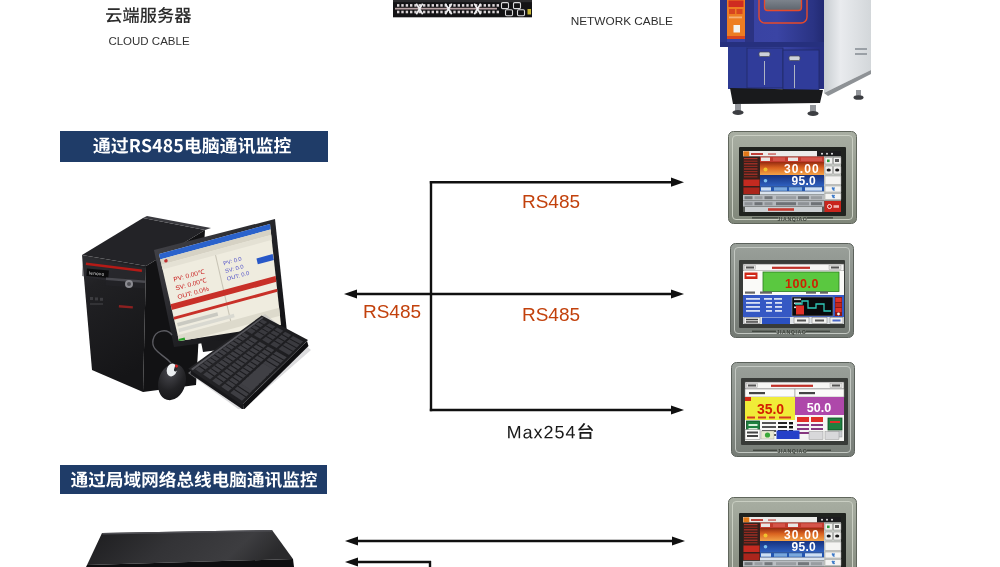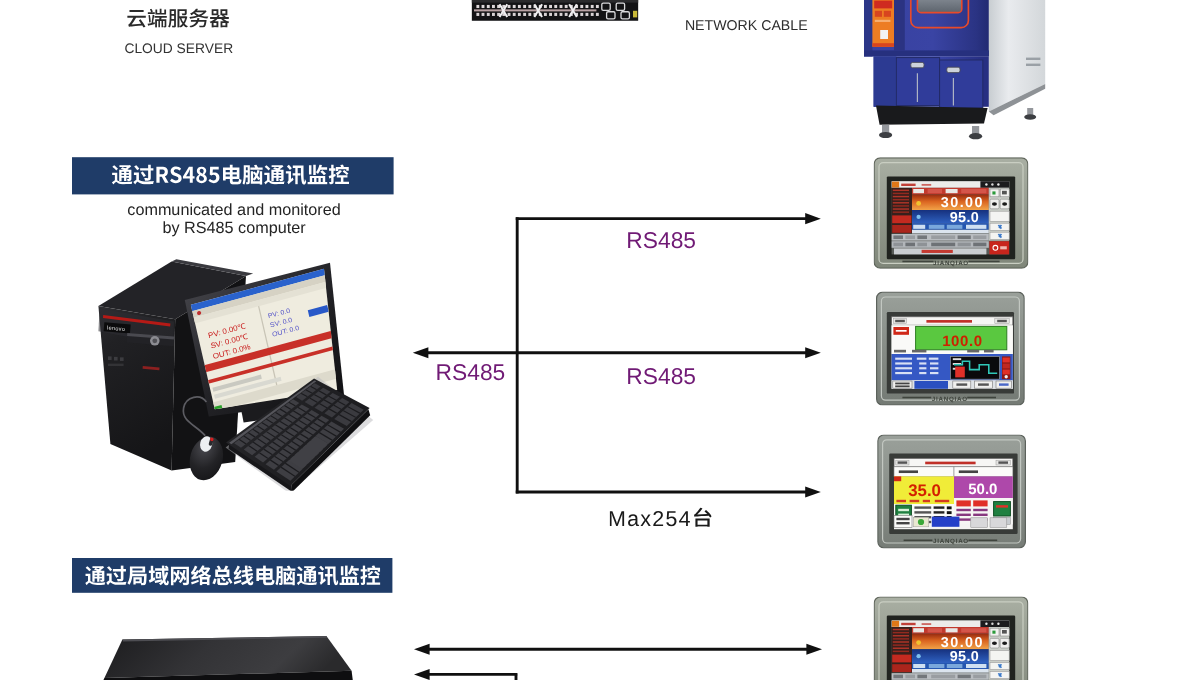--- a/index.html
+++ b/index.html
@@ -1,21 +1,21 @@
 <!DOCTYPE html>
 <html><head><meta charset="utf-8"><style>
 html,body{margin:0;padding:0;background:#fff;}
 #page{position:relative;width:1000px;height:567px;overflow:hidden;background:#fff;font-family:"Liberation Sans",sans-serif;}
-.lbl{position:absolute;color:#701a75;}
+.lbl{position:absolute;color:#c2410c;}
 </style></head><body>
 <div id="page">
 <svg style="position:absolute;left:106.2px;top:7.2px" width="85.2" height="16.2" viewBox="0.90 -14.62 85.20 16.15">
       <path d="M2.8 -13.3V-11.6H14.6V-13.3ZM2.4 0.8C3.2 0.5 4.3 0.5 13.5 -0.3C13.9 0.4 14.3 1.0 14.5 1.5L16.1 0.6C15.2 -1.0 13.5 -3.5 12.1 -5.5L10.6 -4.7C11.2 -3.8 11.9 -2.8 12.5 -1.9L4.6 -1.3C5.9 -2.9 7.2 -4.8 8.3 -6.8H16.4V-8.5H0.9V-6.8H6.0C4.9 -4.7 3.6 -2.8 3.1 -2.2C2.6 -1.5 2.2 -1.1 1.7 -1.0C2.0 -0.5 2.3 0.4 2.4 0.8Z M18.1 -11.4V-9.9H23.9V-11.4ZM18.6 -9.0C18.9 -7.1 19.2 -4.6 19.2 -2.9L20.5 -3.2C20.5 -4.8 20.2 -7.2 19.8 -9.2ZM19.8 -14.0C20.2 -13.2 20.7 -12.1 20.8 -11.4L22.3 -11.9C22.1 -12.6 21.6 -13.6 21.1 -14.4ZM24.2 -5.6V1.4H25.7V-4.2H26.9V1.3H28.2V-4.2H29.5V1.3H30.8V-4.2H32.1V0.0C32.1 0.2 32.0 0.2 31.9 0.2C31.8 0.2 31.4 0.2 30.9 0.2C31.1 0.6 31.3 1.1 31.4 1.5C32.1 1.5 32.6 1.5 33.0 1.2C33.4 1.0 33.5 0.7 33.5 0.0V-5.6H29.2L29.6 -6.9H33.9V-8.4H23.7V-6.9H27.8C27.7 -6.5 27.6 -6.0 27.5 -5.6ZM24.4 -13.8V-9.5H33.3V-13.8H31.8V-10.9H29.5V-14.6H28.0V-10.9H25.9V-13.8ZM22.1 -9.3C21.9 -7.3 21.5 -4.4 21.2 -2.5C19.9 -2.2 18.8 -2.0 17.9 -1.8L18.3 -0.2C19.9 -0.6 22.0 -1.1 24.0 -1.6L23.8 -3.1L22.4 -2.8C22.8 -4.6 23.2 -7.1 23.5 -9.1Z M36.3 -14.0V-7.7C36.3 -5.2 36.3 -1.7 35.1 0.7C35.5 0.9 36.1 1.2 36.4 1.5C37.2 -0.1 37.5 -2.3 37.7 -4.3H40.0V-0.4C40.0 -0.2 40.0 -0.1 39.7 -0.1C39.5 -0.1 38.8 -0.1 38.1 -0.1C38.3 0.3 38.5 1.0 38.5 1.5C39.7 1.5 40.4 1.4 40.9 1.2C41.4 0.9 41.5 0.4 41.5 -0.4V-14.0ZM37.8 -12.5H40.0V-10.0H37.8ZM37.8 -8.5H40.0V-5.9H37.8L37.8 -7.7ZM49.2 -6.5C48.8 -5.3 48.3 -4.1 47.7 -3.1C47.0 -4.1 46.5 -5.3 46.1 -6.5ZM42.8 -13.9V1.5H44.4V0.2C44.7 0.5 45.1 1.0 45.3 1.4C46.2 0.8 47.0 0.2 47.8 -0.7C48.6 0.2 49.4 0.9 50.4 1.5C50.7 1.1 51.1 0.5 51.5 0.2C50.5 -0.3 49.5 -1.0 48.7 -1.9C49.8 -3.4 50.5 -5.4 51.0 -7.7L50.0 -8.0L49.7 -8.0H44.4V-12.4H48.9V-10.6C48.9 -10.4 48.8 -10.3 48.5 -10.3C48.3 -10.3 47.3 -10.3 46.3 -10.4C46.5 -10.0 46.8 -9.4 46.8 -9.0C48.2 -9.0 49.1 -9.0 49.7 -9.2C50.3 -9.4 50.5 -9.8 50.5 -10.6V-13.9ZM44.7 -6.5C45.2 -4.8 45.9 -3.2 46.9 -1.9C46.1 -1.0 45.3 -0.3 44.4 0.2V-6.5Z M59.4 -6.6C59.3 -6.0 59.2 -5.4 59.1 -5.0H54.0V-3.5H58.5C57.5 -1.6 55.7 -0.5 52.8 0.1C53.1 0.4 53.6 1.1 53.8 1.4C57.1 0.6 59.2 -0.8 60.3 -3.5H65.3C65.0 -1.6 64.7 -0.6 64.3 -0.3C64.1 -0.1 63.9 -0.1 63.5 -0.1C63.0 -0.1 61.9 -0.1 60.7 -0.2C61.0 0.2 61.2 0.8 61.3 1.2C62.4 1.3 63.4 1.3 64.0 1.2C64.7 1.2 65.2 1.1 65.6 0.7C66.2 0.2 66.6 -1.2 67.0 -4.3C67.0 -4.5 67.1 -5.0 67.1 -5.0H60.8C60.9 -5.4 61.0 -5.9 61.1 -6.4ZM64.5 -11.5C63.5 -10.6 62.2 -9.9 60.6 -9.3C59.3 -9.8 58.3 -10.5 57.6 -11.3L57.8 -11.5ZM58.3 -14.6C57.4 -13.1 55.8 -11.4 53.3 -10.3C53.7 -10.0 54.1 -9.4 54.3 -9.0C55.1 -9.4 55.8 -9.9 56.5 -10.4C57.1 -9.7 57.9 -9.1 58.8 -8.6C56.8 -8.1 54.7 -7.7 52.7 -7.5C52.9 -7.2 53.2 -6.5 53.3 -6.1C55.8 -6.4 58.3 -6.9 60.6 -7.7C62.6 -7.0 65.0 -6.5 67.7 -6.3C67.9 -6.7 68.2 -7.4 68.6 -7.8C66.4 -7.9 64.4 -8.1 62.6 -8.6C64.5 -9.5 66.1 -10.7 67.1 -12.3L66.1 -13.0L65.8 -12.9H59.0C59.4 -13.3 59.7 -13.8 60.0 -14.3Z M72.8 -12.5H75.3V-10.4H72.8ZM80.1 -12.5H82.8V-10.4H80.1ZM79.7 -8.4C80.4 -8.1 81.2 -7.7 81.7 -7.4H77.2C77.6 -7.9 77.9 -8.4 78.1 -8.9L76.9 -9.1V-13.9H71.3V-9.0H76.4C76.2 -8.5 75.8 -7.9 75.4 -7.4H70.0V-5.9H73.9C72.8 -5.0 71.4 -4.1 69.6 -3.5C69.9 -3.2 70.4 -2.6 70.5 -2.2L71.3 -2.6V1.5H72.9V1.0H75.3V1.3H76.9V-3.9H73.8C74.7 -4.5 75.4 -5.2 76.1 -5.9H79.2C79.8 -5.2 80.6 -4.5 81.5 -3.9H78.7V1.5H80.2V1.0H82.8V1.3H84.4V-2.5L85.1 -2.2C85.3 -2.7 85.7 -3.3 86.1 -3.6C84.3 -4.0 82.5 -4.9 81.2 -5.9H85.6V-7.4H82.6L83.1 -7.9C82.7 -8.3 81.8 -8.7 81.0 -9.0H84.4V-13.9H78.6V-9.0H80.4ZM72.9 -0.4V-2.5H75.3V-0.4ZM80.2 -0.4V-2.5H82.8V-0.4Z" fill="#2b2b2b"></path>
     </svg>
-<div class="lbl" style="left:69px;top:34.8px;width:160px;text-align:center;font-size:11.5px;color:#333;">CLOUD SERVER</div>
+<div class="lbl" style="left:69px;top:34.8px;width:160px;text-align:center;font-size:11.5px;color:#333;">CLOUD CABLE</div>
 <div class="lbl" style="left:553px;top:13.8px;width:120px;text-align:right;font-size:11.8px;color:#2e2e2e;">NETWORK CABLE</div>
 <svg style="position:absolute;left:393px;top:0" width="139" height="18" viewBox="0 0 139 18">
 <rect width="139" height="17.3" fill="#131315"></rect>
       <rect width="139" height="2.2" fill="#2b2b2d"></rect>
 <rect x="2" y="7.8" width="102" height="1.7" fill="#b9a2a4"></rect>
 <rect x="4.0" y="4.1" width="2.4" height="2.6" fill="#ded8da"></rect>
       <rect x="4.0" y="10.7" width="2.4" height="2.6" fill="#d8d2d4"></rect>
       <rect x="8.3" y="4.1" width="2.4" height="2.6" fill="#ded8da"></rect>
       <rect x="8.3" y="10.7" width="2.4" height="2.6" fill="#d8d2d4"></rect>
       <rect x="12.7" y="4.1" width="2.4" height="2.6" fill="#ded8da"></rect>
@@ -124,21 +124,20 @@
       <ellipse cx="97" cy="113.5" rx="5.5" ry="2.6" fill="#3c3e42"></ellipse>
 <rect x="140" y="90" width="5" height="6.5" fill="#94979c"></rect>
       <ellipse cx="142.5" cy="97.5" rx="5" ry="2.3" fill="#3c3e42"></ellipse>
 <rect x="139" y="48" width="12" height="2" fill="#9aa0a6"></rect>
       <rect x="139" y="53" width="12" height="2" fill="#9aa0a6"></rect>
 </svg>
 <div style="position:absolute;left:60px;top:131px;width:268px;height:31px;background:#1f3c68;"></div>
 <svg style="position:absolute;left:93.2px;top:137.3px" width="198.2" height="17.0" viewBox="0.45 -15.36 198.20 17.05">
       <path d="M0.8 -13.3C1.9 -12.4 3.3 -11.1 4.0 -10.2L5.5 -11.7C4.8 -12.5 3.3 -13.8 2.3 -14.6ZM4.9 -8.4H0.6V-6.4H2.9V-2.1C2.1 -1.7 1.2 -1.1 0.4 -0.3L1.8 1.5C2.5 0.4 3.4 -0.6 4.0 -0.6C4.4 -0.6 4.9 -0.1 5.7 0.3C6.9 1.0 8.4 1.2 10.6 1.2C12.6 1.2 15.6 1.1 17.0 1.1C17.0 0.5 17.3 -0.5 17.5 -1.0C15.6 -0.8 12.6 -0.6 10.7 -0.6C8.7 -0.6 7.1 -0.7 6.0 -1.4C5.5 -1.7 5.2 -1.9 4.9 -2.1ZM6.7 -14.7V-13.1H13.1C12.6 -12.7 12.1 -12.4 11.6 -12.1C10.8 -12.4 9.9 -12.7 9.2 -13.0L7.8 -11.8C8.6 -11.5 9.5 -11.1 10.4 -10.8H6.5V-1.4H8.5V-4.2H10.6V-1.5H12.5V-4.2H14.6V-3.3C14.6 -3.1 14.6 -3.1 14.4 -3.1C14.2 -3.1 13.5 -3.1 13.0 -3.1C13.2 -2.6 13.4 -1.9 13.5 -1.4C14.6 -1.4 15.4 -1.4 15.9 -1.7C16.5 -2.0 16.7 -2.4 16.7 -3.3V-10.8H14.3L14.3 -10.8L13.4 -11.3C14.6 -12.0 15.7 -12.9 16.6 -13.8L15.4 -14.8L14.9 -14.7ZM14.6 -9.2V-8.2H12.5V-9.2ZM8.5 -6.7H10.6V-5.7H8.5ZM8.5 -8.2V-9.2H10.6V-8.2ZM14.6 -6.7V-5.7H12.5V-6.7Z M19.0 -13.6C20.0 -12.6 21.1 -11.3 21.6 -10.4L23.4 -11.7C22.9 -12.6 21.6 -13.8 20.7 -14.7ZM24.5 -8.4C25.4 -7.3 26.5 -5.7 27.0 -4.8L28.8 -5.9C28.3 -6.9 27.1 -8.3 26.2 -9.4ZM23.0 -8.6H18.8V-6.6H20.8V-2.6C20.1 -2.2 19.2 -1.6 18.3 -0.7L19.9 1.5C20.5 0.4 21.3 -0.8 21.8 -0.8C22.2 -0.8 22.8 -0.2 23.7 0.2C25.0 1.0 26.5 1.2 28.8 1.2C30.7 1.2 33.6 1.1 34.9 1.0C34.9 0.3 35.3 -0.8 35.5 -1.4C33.7 -1.1 30.8 -1.0 28.9 -1.0C26.9 -1.0 25.2 -1.1 24.0 -1.8C23.6 -2.0 23.2 -2.2 23.0 -2.4ZM30.7 -15.2V-12.2H24.0V-10.2H30.7V-4.2C30.7 -3.9 30.6 -3.8 30.2 -3.8C29.8 -3.8 28.5 -3.8 27.4 -3.9C27.7 -3.3 28.0 -2.3 28.1 -1.7C29.8 -1.7 31.0 -1.7 31.8 -2.1C32.6 -2.4 32.9 -3.0 32.9 -4.2V-10.2H35.1V-12.2H32.9V-15.2Z M40.3 -7.1V-11.2H42.0C43.7 -11.2 44.6 -10.7 44.6 -9.3C44.6 -7.9 43.7 -7.1 42.0 -7.1ZM44.8 0.0H47.8L44.7 -5.4C46.2 -6.0 47.2 -7.3 47.2 -9.3C47.2 -12.3 45.0 -13.3 42.2 -13.3H37.6V0.0H40.3V-5.0H42.1Z M53.8 0.3C56.9 0.3 58.7 -1.6 58.7 -3.8C58.7 -5.7 57.7 -6.7 56.0 -7.4L54.3 -8.1C53.2 -8.6 52.2 -8.9 52.2 -9.9C52.2 -10.8 53.0 -11.3 54.1 -11.3C55.2 -11.3 56.1 -10.9 57.0 -10.2L58.3 -11.8C57.2 -12.9 55.7 -13.6 54.1 -13.6C51.4 -13.6 49.5 -11.9 49.5 -9.7C49.5 -7.8 50.9 -6.7 52.2 -6.1L54.0 -5.4C55.2 -4.9 56.0 -4.6 56.0 -3.6C56.0 -2.6 55.3 -2.0 53.9 -2.0C52.7 -2.0 51.4 -2.6 50.5 -3.5L49.0 -1.7C50.3 -0.4 52.1 0.3 53.8 0.3Z M65.5 0.0H68.0V-3.5H69.5V-5.5H68.0V-13.3H64.8L59.8 -5.3V-3.5H65.5ZM65.5 -5.5H62.4L64.5 -8.8C64.8 -9.5 65.2 -10.2 65.5 -11.0H65.6C65.6 -10.2 65.5 -9.0 65.5 -8.2Z M75.4 0.3C78.0 0.3 79.8 -1.3 79.8 -3.3C79.8 -5.1 78.8 -6.2 77.6 -6.9V-7.0C78.4 -7.6 79.3 -8.7 79.3 -10.0C79.3 -12.1 77.8 -13.5 75.4 -13.5C73.1 -13.5 71.4 -12.2 71.4 -10.0C71.4 -8.6 72.2 -7.6 73.2 -6.9V-6.8C71.9 -6.1 70.9 -5.0 70.9 -3.3C70.9 -1.2 72.8 0.3 75.4 0.3ZM76.2 -7.6C74.8 -8.2 73.8 -8.8 73.8 -10.0C73.8 -11.1 74.5 -11.7 75.4 -11.7C76.5 -11.7 77.1 -10.9 77.1 -9.8C77.1 -9.0 76.8 -8.3 76.2 -7.6ZM75.4 -1.6C74.2 -1.6 73.2 -2.4 73.2 -3.6C73.2 -4.6 73.7 -5.5 74.4 -6.1C76.1 -5.3 77.4 -4.8 77.4 -3.4C77.4 -2.2 76.5 -1.6 75.4 -1.6Z M85.6 0.3C88.1 0.3 90.3 -1.5 90.3 -4.4C90.3 -7.3 88.4 -8.6 86.2 -8.6C85.6 -8.6 85.1 -8.5 84.6 -8.3L84.8 -11.1H89.7V-13.3H82.5L82.2 -6.9L83.4 -6.1C84.2 -6.6 84.6 -6.8 85.4 -6.8C86.7 -6.8 87.6 -5.9 87.6 -4.4C87.6 -2.8 86.7 -1.9 85.3 -1.9C84.1 -1.9 83.1 -2.5 82.4 -3.3L81.1 -1.6C82.1 -0.6 83.5 0.3 85.6 0.3Z M99.0 -6.9V-5.2H95.5V-6.9ZM101.3 -6.9H104.8V-5.2H101.3ZM99.0 -8.8H95.5V-10.6H99.0ZM101.3 -8.8V-10.6H104.8V-8.8ZM93.3 -12.7V-2.0H95.5V-3.1H99.0V-2.1C99.0 0.7 99.7 1.4 102.2 1.4C102.7 1.4 105.0 1.4 105.6 1.4C107.8 1.4 108.5 0.4 108.8 -2.5C108.3 -2.6 107.6 -2.9 107.0 -3.2V-12.7H101.3V-15.2H99.0V-12.7ZM106.6 -3.1C106.5 -1.2 106.3 -0.8 105.4 -0.8C104.9 -0.8 102.9 -0.8 102.4 -0.8C101.4 -0.8 101.3 -0.9 101.3 -2.1V-3.1Z M120.2 -5.9C119.7 -4.9 119.1 -4.0 118.4 -3.3V-8.1C119.0 -7.4 119.6 -6.6 120.2 -5.9ZM121.4 -4.2C121.9 -3.5 122.4 -2.7 122.7 -2.1L124.0 -3.2V-1.2H118.4V-2.8C118.8 -2.4 119.3 -1.9 119.5 -1.6C120.2 -2.4 120.8 -3.2 121.4 -4.2ZM124.0 -9.7V-3.8C123.6 -4.4 123.0 -5.3 122.3 -6.1C123.0 -7.4 123.4 -8.8 123.8 -10.2L122.0 -10.6C121.8 -9.6 121.5 -8.6 121.1 -7.7C120.6 -8.3 120.1 -8.8 119.6 -9.4L118.4 -8.5V-9.7H116.5V0.8H124.0V1.6H126.0V-9.7ZM119.2 -14.7C119.5 -14.1 119.9 -13.4 120.2 -12.8H116.1V-10.8H126.4V-12.8H122.5C122.2 -13.5 121.6 -14.5 121.1 -15.3ZM113.9 -13.0V-10.4H112.4V-13.0ZM110.6 -14.6V-8.0C110.6 -5.4 110.5 -1.9 109.6 0.5C110.0 0.7 110.8 1.3 111.1 1.7C111.8 0.0 112.2 -2.3 112.3 -4.5H113.9V-0.7C113.9 -0.4 113.8 -0.4 113.6 -0.4C113.4 -0.4 112.9 -0.4 112.3 -0.4C112.6 0.1 112.8 1.0 112.9 1.5C113.9 1.5 114.5 1.4 115.0 1.1C115.5 0.8 115.7 0.2 115.7 -0.6V-14.6ZM113.9 -8.6V-6.3H112.4L112.4 -8.0V-8.6Z M128.1 -13.3C129.1 -12.4 130.6 -11.1 131.2 -10.2L132.8 -11.7C132.0 -12.5 130.6 -13.8 129.5 -14.6ZM132.2 -8.4H127.8V-6.4H130.1V-2.1C129.3 -1.7 128.5 -1.1 127.7 -0.3L129.0 1.5C129.8 0.4 130.6 -0.6 131.2 -0.6C131.6 -0.6 132.2 -0.1 132.9 0.3C134.2 1.0 135.6 1.2 137.9 1.2C139.8 1.2 142.8 1.1 144.2 1.1C144.2 0.5 144.5 -0.5 144.8 -1.0C142.9 -0.8 139.9 -0.6 137.9 -0.6C136.0 -0.6 134.4 -0.7 133.2 -1.4C132.8 -1.7 132.4 -1.9 132.2 -2.1ZM133.9 -14.7V-13.1H140.3C139.8 -12.7 139.3 -12.4 138.8 -12.1C138.0 -12.4 137.2 -12.7 136.5 -13.0L135.1 -11.8C135.9 -11.5 136.8 -11.1 137.6 -10.8H133.7V-1.4H135.7V-4.2H137.8V-1.5H139.7V-4.2H141.9V-3.3C141.9 -3.1 141.8 -3.1 141.6 -3.1C141.4 -3.1 140.8 -3.1 140.2 -3.1C140.4 -2.6 140.7 -1.9 140.8 -1.4C141.8 -1.4 142.6 -1.4 143.2 -1.7C143.8 -2.0 143.9 -2.4 143.9 -3.3V-10.8H141.5L141.5 -10.8L140.6 -11.3C141.8 -12.0 143.0 -12.9 143.9 -13.8L142.6 -14.8L142.2 -14.7ZM141.9 -9.2V-8.2H139.7V-9.2ZM135.7 -6.7H137.8V-5.7H135.7ZM135.7 -8.2V-9.2H137.8V-8.2ZM141.9 -6.7V-5.7H139.7V-6.7Z M146.7 -13.7C147.6 -12.8 148.7 -11.5 149.2 -10.7L150.8 -12.1C150.3 -12.9 149.1 -14.1 148.2 -15.0ZM145.8 -9.7V-7.7H148.0V-2.3C148.0 -1.4 147.4 -0.8 147.0 -0.5C147.4 -0.1 147.9 0.8 148.1 1.3C148.4 0.8 149.0 0.3 152.3 -2.6C152.1 -3.0 151.7 -3.8 151.5 -4.4L150.1 -3.2V-9.7ZM151.6 -14.4V-12.4H153.7V-8.0H151.5V-6.0H153.7V1.3H155.7V-6.0H158.0V-8.0H155.7V-12.4H158.4C158.4 -5.6 158.5 0.7 160.5 1.4C161.6 1.9 162.5 1.3 162.8 -1.5C162.5 -1.8 162.0 -2.6 161.7 -3.2C161.6 -2.0 161.5 -0.7 161.4 -0.8C160.5 -1.0 160.5 -8.3 160.6 -14.4Z M174.6 -9.3C175.7 -8.4 177.1 -7.1 177.6 -6.3L179.4 -7.5C178.7 -8.4 177.3 -9.6 176.3 -10.5ZM168.7 -15.2V-6.5H170.8V-15.2ZM165.1 -14.7V-7.0H167.2V-14.7ZM173.9 -15.2C173.3 -12.7 172.3 -10.2 170.9 -8.7C171.3 -8.4 172.2 -7.8 172.6 -7.4C173.4 -8.4 174.1 -9.6 174.7 -10.9H180.3V-12.9H175.4C175.6 -13.5 175.8 -14.2 176.0 -14.8ZM165.8 -5.7V-0.7H164.0V1.2H180.4V-0.7H178.7V-5.7ZM167.8 -0.7V-3.9H169.4V-0.7ZM171.4 -0.7V-3.9H173.0V-0.7ZM175.0 -0.7V-3.9H176.6V-0.7Z M193.3 -9.4C194.4 -8.5 196.0 -7.2 196.8 -6.4L198.1 -7.8C197.3 -8.6 195.6 -9.9 194.5 -10.7ZM183.7 -15.3V-12.1H181.9V-10.1H183.7V-6.3L181.6 -5.7L182.1 -3.6L183.7 -4.2V-1.0C183.7 -0.7 183.6 -0.6 183.4 -0.6C183.2 -0.6 182.6 -0.6 181.9 -0.6C182.2 -0.1 182.4 0.8 182.5 1.3C183.6 1.3 184.4 1.3 184.9 0.9C185.5 0.6 185.7 0.1 185.7 -0.9V-4.9L187.5 -5.6L187.1 -7.5L185.7 -7.0V-10.1H187.2V-12.1H185.7V-15.3ZM190.9 -10.6C190.1 -9.6 188.8 -8.6 187.6 -7.9C188.0 -7.6 188.5 -6.7 188.8 -6.3H188.4V-4.4H191.8V-0.9H187.0V1.0H198.6V-0.9H193.9V-4.4H197.3V-6.3H189.0C190.3 -7.2 191.8 -8.6 192.7 -9.9ZM191.3 -14.9C191.5 -14.4 191.8 -13.8 192.0 -13.2H187.6V-9.9H189.6V-11.4H196.3V-10.0H198.4V-13.2H194.3C194.1 -13.8 193.7 -14.7 193.4 -15.4Z" fill="#ffffff"></path>
     </svg>
-<div class="lbl" style="left:95px;top:166.5px;width:200px;text-align:center;font-size:13.5px;line-height:15.5px;color:#242424;">communicated and monitored<br>by RS485 computer</div>
 <div style="position:absolute;left:60px;top:464.5px;width:267px;height:29.5px;background:#1f3c68;"></div>
 <svg style="position:absolute;left:70.8px;top:470.8px" width="246.0" height="16.9" viewBox="0.44 -15.22 246.00 16.88">
       <path d="M0.8 -13.1C1.9 -12.2 3.3 -10.9 3.9 -10.1L5.4 -11.5C4.7 -12.3 3.3 -13.5 2.2 -14.4ZM4.8 -8.2H0.6V-6.3H2.8V-2.1C2.0 -1.7 1.2 -1.1 0.4 -0.3L1.7 1.5C2.5 0.4 3.3 -0.6 3.9 -0.6C4.3 -0.6 4.9 -0.1 5.6 0.3C6.8 1.0 8.2 1.2 10.4 1.2C12.3 1.2 15.3 1.1 16.6 1.0C16.7 0.5 17.0 -0.5 17.2 -1.0C15.3 -0.7 12.4 -0.6 10.5 -0.6C8.6 -0.6 7.0 -0.7 5.8 -1.4C5.4 -1.6 5.1 -1.9 4.8 -2.0ZM6.5 -14.4V-12.8H12.8C12.4 -12.5 11.9 -12.1 11.4 -11.9C10.6 -12.2 9.7 -12.5 9.0 -12.8L7.7 -11.6C8.5 -11.3 9.4 -10.9 10.2 -10.5H6.4V-1.4H8.3V-4.1H10.4V-1.5H12.3V-4.1H14.4V-3.3C14.4 -3.1 14.3 -3.0 14.1 -3.0C13.9 -3.0 13.3 -3.0 12.7 -3.0C12.9 -2.6 13.2 -1.9 13.3 -1.4C14.3 -1.4 15.1 -1.4 15.6 -1.7C16.2 -1.9 16.4 -2.4 16.4 -3.2V-10.5H14.0L14.0 -10.6L13.1 -11.1C14.3 -11.8 15.4 -12.7 16.3 -13.5L15.1 -14.5L14.7 -14.4ZM14.4 -9.0V-8.1H12.3V-9.0ZM8.3 -6.6H10.4V-5.6H8.3ZM8.3 -8.1V-9.0H10.4V-8.1ZM14.4 -6.6V-5.6H12.3V-6.6Z M18.6 -13.3C19.6 -12.4 20.7 -11.1 21.2 -10.2L22.9 -11.4C22.4 -12.3 21.2 -13.6 20.3 -14.4ZM24.0 -8.3C24.9 -7.1 26.0 -5.6 26.4 -4.7L28.3 -5.8C27.7 -6.7 26.6 -8.2 25.7 -9.2ZM22.5 -8.4H18.4V-6.5H20.4V-2.5C19.7 -2.2 18.8 -1.6 18.0 -0.7L19.5 1.5C20.1 0.4 20.9 -0.8 21.4 -0.8C21.8 -0.8 22.4 -0.2 23.2 0.2C24.5 1.0 26.0 1.1 28.3 1.1C30.1 1.1 33.0 1.0 34.2 1.0C34.2 0.3 34.6 -0.8 34.9 -1.4C33.1 -1.1 30.2 -1.0 28.4 -1.0C26.4 -1.0 24.7 -1.1 23.5 -1.7C23.1 -2.0 22.8 -2.2 22.5 -2.3ZM30.1 -14.9V-12.0H23.5V-10.0H30.1V-4.2C30.1 -3.9 30.0 -3.8 29.6 -3.8C29.3 -3.7 28.0 -3.7 26.8 -3.8C27.1 -3.2 27.5 -2.3 27.6 -1.7C29.2 -1.7 30.4 -1.7 31.2 -2.0C32.0 -2.4 32.3 -2.9 32.3 -4.1V-10.0H34.4V-12.0H32.3V-14.9Z M40.6 -5.1V0.9H42.5V-0.2H46.7C47.0 0.4 47.1 1.0 47.2 1.6C48.1 1.6 48.9 1.6 49.4 1.5C50.0 1.4 50.4 1.2 50.7 0.7C51.3 0.1 51.5 -2.0 51.6 -7.1C51.6 -7.4 51.7 -8.0 51.7 -8.0H39.8L39.8 -9.1H50.4V-14.2H37.7V-9.8C37.7 -7.0 37.6 -3.0 35.6 -0.2C36.1 0.0 37.0 0.7 37.3 1.1C38.7 -0.8 39.4 -3.6 39.7 -6.1H49.5C49.4 -2.4 49.2 -1.0 48.9 -0.6C48.7 -0.4 48.5 -0.4 48.3 -0.4H47.6V-5.1ZM39.8 -12.4H48.2V-10.9H39.8ZM42.5 -3.4H45.6V-1.8H42.5Z M60.8 -7.8H62.1V-5.7H60.8ZM59.2 -9.5V-4.1H63.8V-9.5ZM53.4 -2.7 54.2 -0.5C55.6 -1.3 57.3 -2.3 58.9 -3.2L58.3 -5.1L57.1 -4.5V-8.8H58.4V-10.8H57.1V-14.7H55.1V-10.8H53.5V-8.8H55.1V-3.5C54.5 -3.2 53.9 -2.9 53.4 -2.7ZM67.7 -9.5C67.4 -8.3 67.1 -7.2 66.7 -6.2C66.6 -7.5 66.5 -9.1 66.4 -10.6H69.8V-12.6H69.1L69.8 -13.3C69.4 -13.8 68.5 -14.5 67.9 -15.0L66.7 -14.0C67.2 -13.5 67.8 -13.0 68.2 -12.6H66.4C66.3 -13.4 66.3 -14.2 66.4 -15.0H64.3L64.4 -12.6H58.7V-10.6H64.4C64.5 -7.9 64.8 -5.3 65.2 -3.2C64.9 -2.8 64.7 -2.5 64.4 -2.2L64.3 -3.6C62.0 -3.1 59.7 -2.6 58.2 -2.3L58.7 -0.3C60.2 -0.7 62.2 -1.2 64.0 -1.7C63.4 -1.0 62.6 -0.4 61.8 0.1C62.2 0.4 63.0 1.1 63.3 1.5C64.2 0.8 65.0 0.0 65.8 -0.9C66.3 0.7 67.1 1.6 68.1 1.6C69.4 1.6 69.9 0.9 70.2 -1.5C69.8 -1.7 69.2 -2.1 68.8 -2.6C68.7 -1.1 68.6 -0.4 68.3 -0.4C67.9 -0.4 67.5 -1.4 67.2 -2.9C68.3 -4.7 69.0 -6.8 69.6 -9.1Z M76.2 -6.0C75.7 -4.4 75.0 -3.1 74.0 -2.0V-8.6C74.7 -7.8 75.5 -6.9 76.2 -6.0ZM71.9 -14.0V1.6H74.0V-1.4C74.5 -1.1 75.0 -0.7 75.3 -0.5C76.2 -1.5 76.9 -2.8 77.5 -4.3C77.9 -3.7 78.3 -3.2 78.5 -2.8L79.8 -4.3C79.4 -4.9 78.8 -5.6 78.2 -6.4C78.6 -7.8 78.9 -9.4 79.1 -11.0L77.2 -11.3C77.1 -10.2 77.0 -9.1 76.7 -8.2C76.2 -8.8 75.6 -9.5 75.1 -10.1L74.0 -9.0V-12.0H84.8V-1.0C84.8 -0.7 84.6 -0.5 84.3 -0.5C83.9 -0.5 82.6 -0.5 81.5 -0.6C81.8 -0.0 82.2 1.0 82.3 1.5C84.0 1.6 85.1 1.5 85.8 1.1C86.6 0.8 86.9 0.2 86.9 -1.0V-14.0ZM78.8 -8.8C79.6 -8.0 80.4 -7.1 81.0 -6.1C80.4 -4.2 79.6 -2.6 78.3 -1.5C78.8 -1.2 79.6 -0.6 80.0 -0.4C81.0 -1.4 81.7 -2.7 82.3 -4.2C82.8 -3.5 83.1 -2.9 83.3 -2.3L84.7 -3.7C84.4 -4.5 83.8 -5.4 83.1 -6.4C83.5 -7.8 83.7 -9.4 84.0 -11.0L82.1 -11.2C82.0 -10.2 81.8 -9.2 81.6 -8.3C81.1 -8.9 80.6 -9.5 80.1 -10.0Z M88.7 -1.2 89.2 0.9C90.9 0.2 93.1 -0.6 95.1 -1.4L94.8 -3.2C92.5 -2.4 90.2 -1.6 88.7 -1.2ZM98.0 -15.2C97.3 -13.4 96.1 -11.7 94.8 -10.5L93.6 -11.2C93.3 -10.7 93.0 -10.1 92.7 -9.6L91.2 -9.5C92.2 -10.8 93.2 -12.5 93.9 -14.0L91.9 -15.0C91.2 -13.0 90.0 -10.8 89.6 -10.3C89.2 -9.8 88.9 -9.4 88.5 -9.3C88.8 -8.7 89.1 -7.7 89.2 -7.3C89.5 -7.4 89.9 -7.5 91.4 -7.7C90.9 -6.9 90.3 -6.3 90.1 -6.0C89.5 -5.4 89.1 -5.0 88.7 -4.9C88.9 -4.4 89.2 -3.4 89.3 -3.0C89.8 -3.3 90.5 -3.5 94.8 -4.5C94.8 -4.9 94.8 -5.6 94.8 -6.1C95.0 -5.7 95.2 -5.1 95.3 -4.7L96.0 -5.0V1.4H98.0V0.5H101.9V1.4H104.0V-5.0L104.6 -4.9C104.7 -5.4 105.0 -6.3 105.3 -6.9C103.9 -7.1 102.7 -7.6 101.6 -8.2C102.9 -9.5 104.0 -10.9 104.6 -12.7L103.4 -13.4L103.1 -13.4H99.3C99.5 -13.8 99.7 -14.2 99.9 -14.7ZM92.4 -5.9C93.4 -7.0 94.3 -8.3 95.1 -9.6C95.4 -9.2 95.7 -8.9 95.8 -8.6C96.2 -9.0 96.6 -9.4 97.0 -9.9C97.4 -9.3 97.9 -8.8 98.4 -8.3C97.2 -7.6 95.9 -7.1 94.5 -6.7L94.7 -6.3ZM98.0 -1.3V-3.4H101.9V-1.3ZM96.7 -5.3C97.9 -5.7 99.0 -6.3 100.0 -7.0C101.0 -6.3 102.1 -5.7 103.3 -5.3ZM101.9 -11.5C101.3 -10.7 100.7 -10.0 100.0 -9.4C99.3 -10.0 98.7 -10.7 98.2 -11.5Z M119.0 -3.8C120.0 -2.5 121.0 -0.8 121.3 0.3L123.1 -0.7C122.7 -1.9 121.6 -3.5 120.6 -4.7ZM110.5 -4.4V-1.1C110.5 0.8 111.2 1.4 113.8 1.4C114.3 1.4 116.7 1.4 117.2 1.4C119.2 1.4 119.9 0.9 120.1 -1.3C119.5 -1.5 118.6 -1.8 118.1 -2.1C118.0 -0.7 117.9 -0.5 117.1 -0.5C116.4 -0.5 114.5 -0.5 114.0 -0.5C113.0 -0.5 112.8 -0.6 112.8 -1.2V-4.4ZM107.8 -4.2C107.6 -2.8 107.0 -1.1 106.4 -0.2L108.4 0.7C109.1 -0.5 109.6 -2.3 109.9 -3.8ZM111.1 -9.6H118.2V-7.4H111.1ZM108.8 -11.6V-5.4H114.5L113.2 -4.4C114.3 -3.7 115.5 -2.5 116.1 -1.7L117.7 -3.1C117.1 -3.7 116.0 -4.7 115.0 -5.4H120.6V-11.6H118.2L119.7 -14.1L117.5 -15.0C117.1 -14.0 116.5 -12.6 115.9 -11.6H112.6L113.6 -12.0C113.3 -12.9 112.5 -14.1 111.8 -15.0L110.0 -14.1C110.6 -13.4 111.2 -12.3 111.5 -11.6Z M124.3 -1.3 124.7 0.8C126.5 0.2 128.6 -0.6 130.6 -1.3L130.3 -3.1C128.1 -2.3 125.8 -1.6 124.3 -1.3ZM135.9 -13.7C136.7 -13.2 137.6 -12.5 138.1 -12.0L139.4 -13.3C138.9 -13.7 137.9 -14.4 137.2 -14.8ZM124.8 -7.3C125.1 -7.4 125.5 -7.5 127.0 -7.7C126.4 -6.9 125.9 -6.3 125.7 -6.0C125.1 -5.3 124.7 -4.9 124.2 -4.8C124.5 -4.3 124.8 -3.4 124.9 -3.0C125.4 -3.2 126.1 -3.5 130.4 -4.3C130.3 -4.7 130.4 -5.5 130.4 -6.0L127.6 -5.6C128.9 -7.0 130.0 -8.7 131.0 -10.3L129.3 -11.4C129.0 -10.8 128.6 -10.1 128.2 -9.5L126.7 -9.4C127.7 -10.8 128.7 -12.4 129.4 -14.0L127.4 -15.0C126.8 -12.9 125.5 -10.8 125.2 -10.3C124.8 -9.7 124.5 -9.3 124.1 -9.2C124.3 -8.7 124.7 -7.7 124.8 -7.3ZM138.7 -6.2C138.1 -5.3 137.5 -4.6 136.7 -3.9C136.5 -4.6 136.4 -5.4 136.2 -6.2L140.3 -6.9L140.0 -8.8L136.0 -8.1L135.8 -9.7L139.9 -10.4L139.5 -12.2L135.7 -11.6C135.7 -12.8 135.6 -13.9 135.7 -15.0H133.5C133.5 -13.8 133.6 -12.5 133.6 -11.3L131.1 -10.9L131.4 -9.0L133.8 -9.4L133.9 -7.7L130.7 -7.1L131.1 -5.2L134.2 -5.8C134.4 -4.6 134.6 -3.5 134.9 -2.6C133.5 -1.6 131.8 -0.9 130.1 -0.4C130.6 0.1 131.1 0.8 131.4 1.3C132.9 0.8 134.3 0.1 135.6 -0.7C136.3 0.7 137.2 1.6 138.3 1.6C139.7 1.6 140.3 1.0 140.6 -1.2C140.2 -1.4 139.6 -1.9 139.2 -2.3C139.1 -0.9 138.9 -0.5 138.6 -0.5C138.1 -0.5 137.7 -1.0 137.3 -1.9C138.5 -2.9 139.6 -4.1 140.5 -5.4Z M148.7 -6.7V-5.1H145.3V-6.7ZM150.9 -6.7H154.4V-5.1H150.9ZM148.7 -8.7H145.3V-10.4H148.7ZM150.9 -8.7V-10.4H154.4V-8.7ZM143.1 -12.4V-2.0H145.3V-3.0H148.7V-2.1C148.7 0.7 149.4 1.4 151.8 1.4C152.3 1.4 154.6 1.4 155.2 1.4C157.3 1.4 158.0 0.4 158.3 -2.4C157.8 -2.5 157.1 -2.8 156.6 -3.1V-12.4H150.9V-14.9H148.7V-12.4ZM156.2 -3.0C156.0 -1.2 155.8 -0.8 155.0 -0.8C154.5 -0.8 152.5 -0.8 152.0 -0.8C151.1 -0.8 150.9 -0.9 150.9 -2.0V-3.0Z M169.5 -5.8C169.0 -4.8 168.4 -4.0 167.8 -3.3V-7.9C168.3 -7.2 168.9 -6.5 169.5 -5.8ZM170.7 -4.2C171.2 -3.4 171.6 -2.7 171.9 -2.1L173.2 -3.1V-1.1H167.8V-2.7C168.1 -2.4 168.6 -1.9 168.8 -1.6C169.5 -2.3 170.1 -3.2 170.7 -4.2ZM173.2 -9.5V-3.7C172.8 -4.4 172.2 -5.2 171.6 -6.0C172.2 -7.2 172.7 -8.6 173.0 -10.0L171.3 -10.4C171.0 -9.4 170.7 -8.4 170.3 -7.5C169.8 -8.1 169.3 -8.7 168.9 -9.2L167.8 -8.3V-9.5H165.8V0.8H173.2V1.6H175.1V-9.5ZM168.5 -14.4C168.8 -13.8 169.2 -13.1 169.5 -12.5H165.5V-10.5H175.6V-12.5H171.8C171.5 -13.3 170.9 -14.3 170.4 -15.0ZM163.3 -12.7V-10.2H161.9V-12.7ZM160.0 -14.4V-7.8C160.0 -5.3 160.0 -1.9 159.0 0.5C159.4 0.7 160.3 1.3 160.6 1.7C161.3 0.0 161.6 -2.3 161.8 -4.4H163.3V-0.7C163.3 -0.4 163.2 -0.4 163.0 -0.4C162.8 -0.4 162.3 -0.4 161.8 -0.4C162.0 0.1 162.3 0.9 162.3 1.4C163.3 1.4 163.9 1.4 164.4 1.1C164.9 0.8 165.0 0.2 165.0 -0.6V-14.4ZM163.3 -8.5V-6.2H161.8L161.9 -7.8V-8.5Z M177.2 -13.1C178.2 -12.2 179.6 -10.9 180.3 -10.1L181.8 -11.5C181.1 -12.3 179.7 -13.5 178.6 -14.4ZM181.2 -8.2H177.0V-6.3H179.2V-2.1C178.4 -1.7 177.6 -1.1 176.8 -0.3L178.1 1.5C178.9 0.4 179.7 -0.6 180.3 -0.6C180.7 -0.6 181.2 -0.1 181.9 0.3C183.2 1.0 184.6 1.2 186.8 1.2C188.7 1.2 191.6 1.1 193.0 1.0C193.1 0.5 193.3 -0.5 193.6 -1.0C191.7 -0.7 188.8 -0.6 186.9 -0.6C185.0 -0.6 183.4 -0.7 182.2 -1.4C181.8 -1.6 181.5 -1.9 181.2 -2.0ZM182.9 -14.4V-12.8H189.2C188.7 -12.5 188.3 -12.1 187.8 -11.9C186.9 -12.2 186.1 -12.5 185.4 -12.8L184.1 -11.6C184.8 -11.3 185.7 -10.9 186.6 -10.5H182.7V-1.4H184.7V-4.1H186.8V-1.5H188.6V-4.1H190.7V-3.3C190.7 -3.1 190.7 -3.0 190.5 -3.0C190.3 -3.0 189.7 -3.0 189.1 -3.0C189.3 -2.6 189.6 -1.9 189.6 -1.4C190.7 -1.4 191.5 -1.4 192.0 -1.7C192.6 -1.9 192.8 -2.4 192.8 -3.2V-10.5H190.4L190.4 -10.6L189.5 -11.1C190.7 -11.8 191.8 -12.7 192.7 -13.5L191.4 -14.5L191.0 -14.4ZM190.7 -9.0V-8.1H188.6V-9.0ZM184.7 -6.6H186.8V-5.6H184.7ZM184.7 -8.1V-9.0H186.8V-8.1ZM190.7 -6.6V-5.6H188.6V-6.6Z M195.5 -13.5C196.3 -12.6 197.5 -11.3 198.0 -10.5L199.5 -11.9C199.0 -12.7 197.8 -13.8 196.9 -14.7ZM194.6 -9.6V-7.5H196.7V-2.2C196.7 -1.4 196.2 -0.8 195.8 -0.5C196.2 -0.1 196.7 0.8 196.9 1.3C197.2 0.8 197.7 0.3 201.0 -2.5C200.8 -2.9 200.4 -3.8 200.2 -4.3L198.8 -3.1V-9.6ZM200.3 -14.1V-12.2H202.4V-7.9H200.2V-5.9H202.4V1.3H204.4V-5.9H206.6V-7.9H204.4V-12.2H207.0C207.0 -5.5 207.1 0.7 209.0 1.4C210.1 1.9 211.0 1.3 211.3 -1.4C211.0 -1.8 210.5 -2.6 210.2 -3.1C210.1 -1.9 210.0 -0.7 209.9 -0.7C209.0 -1.0 209.0 -8.2 209.1 -14.1Z M222.9 -9.2C223.9 -8.3 225.3 -7.0 225.8 -6.2L227.6 -7.4C226.9 -8.2 225.5 -9.4 224.5 -10.3ZM217.0 -15.0V-6.3H219.1V-15.0ZM213.5 -14.4V-6.8H215.6V-14.4ZM222.1 -15.0C221.6 -12.5 220.6 -10.1 219.2 -8.6C219.6 -8.3 220.5 -7.7 220.9 -7.3C221.7 -8.2 222.3 -9.4 222.9 -10.7H228.4V-12.6H223.7C223.9 -13.3 224.0 -13.9 224.2 -14.6ZM214.2 -5.6V-0.7H212.4V1.2H228.6V-0.7H226.9V-5.6ZM216.2 -0.7V-3.8H217.8V-0.7ZM219.7 -0.7V-3.8H221.3V-0.7ZM223.2 -0.7V-3.8H224.8V-0.7Z M241.2 -9.3C242.3 -8.4 243.8 -7.1 244.6 -6.3L245.9 -7.7C245.1 -8.4 243.5 -9.7 242.4 -10.5ZM231.8 -15.0V-11.9H230.0V-9.9H231.8V-6.2L229.8 -5.6L230.2 -3.6L231.8 -4.1V-0.9C231.8 -0.7 231.7 -0.6 231.5 -0.6C231.3 -0.6 230.7 -0.6 230.0 -0.6C230.3 -0.1 230.5 0.8 230.6 1.3C231.7 1.3 232.5 1.2 233.0 0.9C233.5 0.6 233.7 0.1 233.7 -0.9V-4.8L235.5 -5.5L235.1 -7.3L233.7 -6.9V-9.9H235.2V-11.9H233.7V-15.0ZM238.8 -10.4C238.0 -9.4 236.8 -8.4 235.6 -7.8C236.0 -7.4 236.5 -6.6 236.8 -6.2H236.4V-4.4H239.7V-0.8H235.0V1.0H246.4V-0.8H241.8V-4.4H245.2V-6.2H237.0C238.2 -7.1 239.7 -8.4 240.6 -9.7ZM239.2 -14.6C239.5 -14.1 239.7 -13.5 239.9 -13.0H235.6V-9.7H237.6V-11.2H244.2V-9.8H246.2V-13.0H242.2C241.9 -13.6 241.6 -14.4 241.3 -15.1Z" fill="#ffffff"></path>
     </svg>
 <svg style="position:absolute;left:0;top:0;pointer-events:none" width="1000" height="567" viewBox="0 0 1000 567">
 <g stroke="#101010" stroke-width="2.4" fill="none">
 <path d="M431,411.2 V181"></path>
 <path d="M429.8,182.2 H672"></path>
 <path d="M356,294 H672"></path>
 <path d="M429.8,410 H672"></path>

